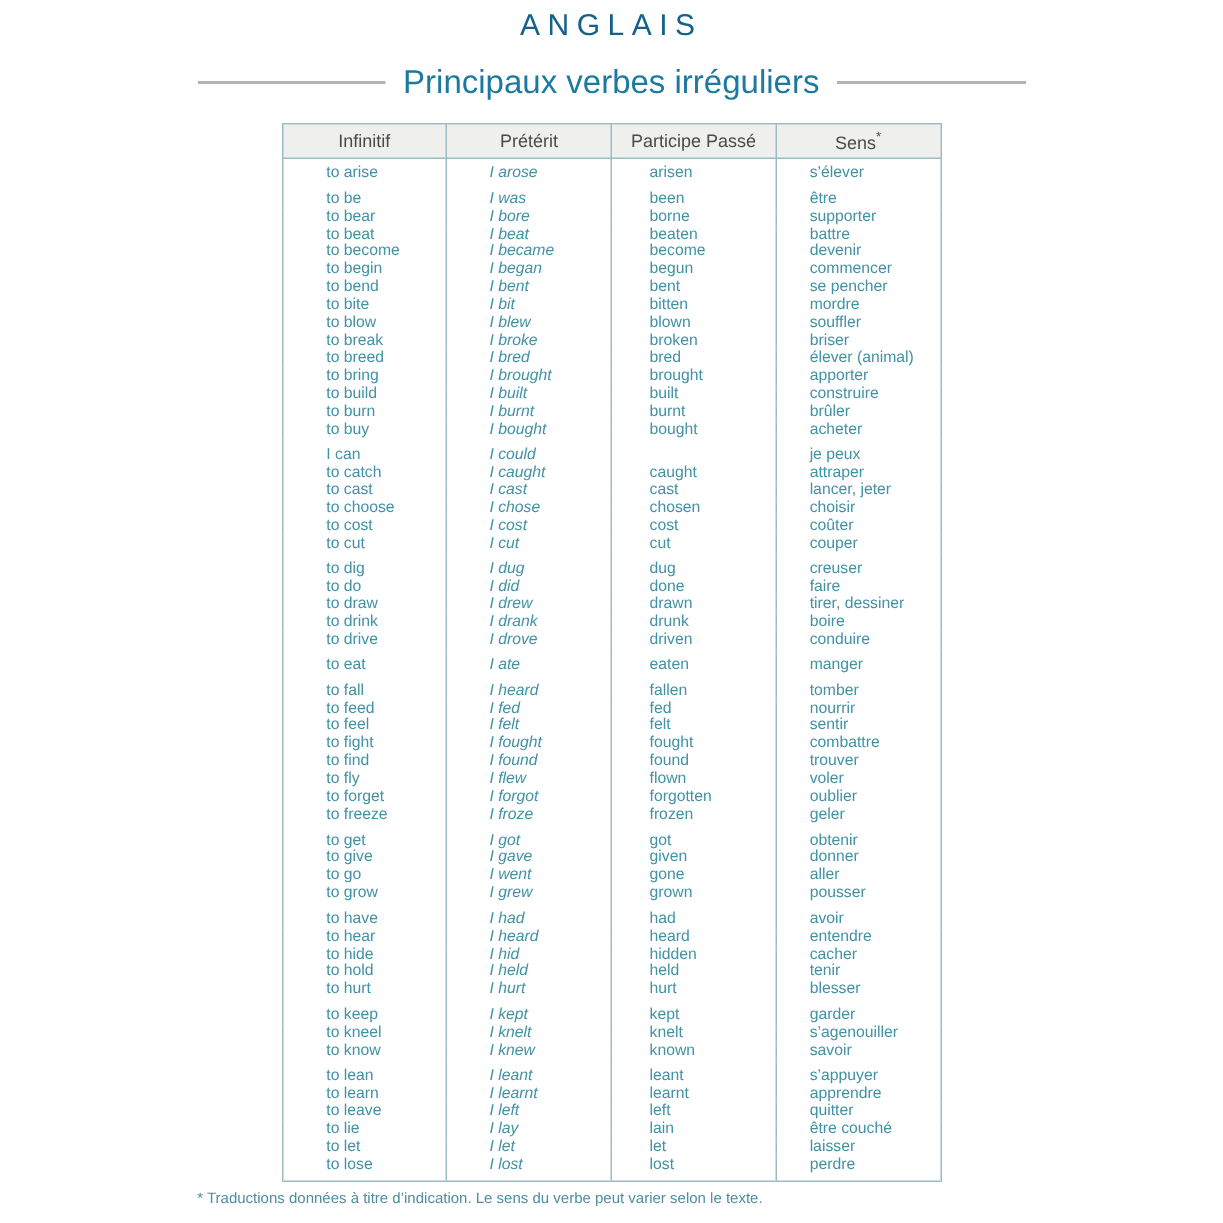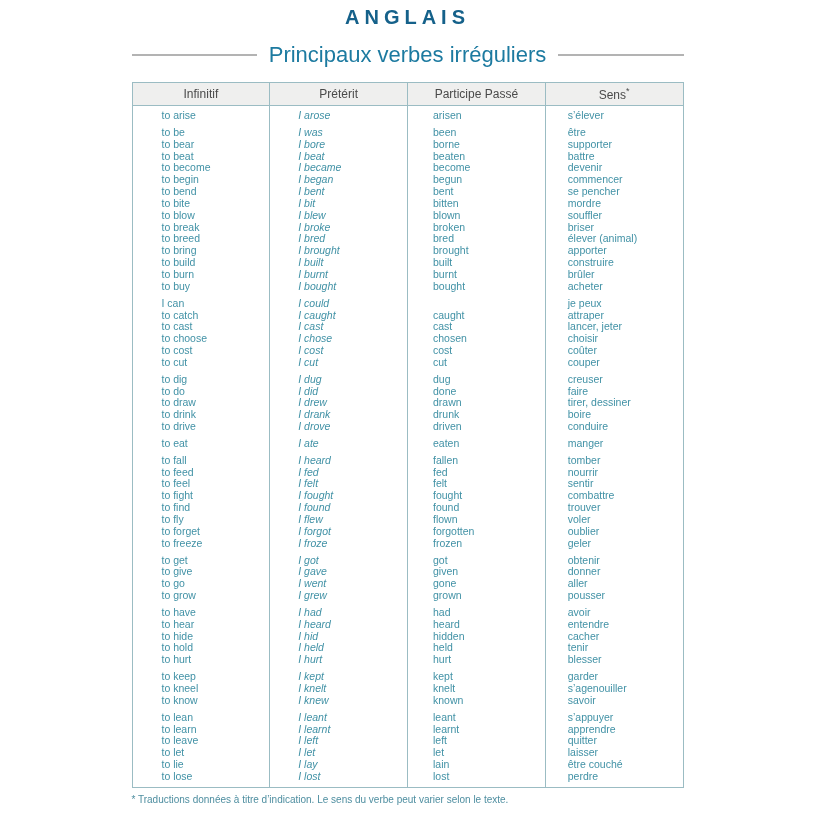--- a/index.html
+++ b/index.html
@@ -7,41 +7,41 @@
     width: 815px; height: 815px;
     background: #ffffff;
     font-family: "Liberation Sans", sans-serif;
     overflow: hidden;
   }
   .page { width: 815px; height: 815px; position: relative; padding-top: 6px; }
 
   .page-title {
     text-align: center;
     font-size: 20px;
-    font-weight: bold;
+    font-weight: normal;
     letter-spacing: 5px;
     color: #15618a;
   }
 
   .subtitle-row {
     width: 552px;
     margin: 13px auto 0 auto;
     display: flex;
     align-items: center;
     gap: 12px;
   }
   .subtitle-rule { flex: 1; height: 2px; background: #b3b3b3; }
   .page-subtitle {
     font-size: 22px;
     color: #1c7aa0;
     white-space: nowrap;
   }
 
   table.verbs {
-    width: 552px;
+    width: 440px;
     margin: 14px auto 0 auto;
     border-collapse: collapse;
     table-layout: fixed;
   }
   table.verbs, table.verbs th, table.verbs td { border: 1.5px solid #9bbcc3; }
   table.verbs td { border-top: none; border-bottom: none; }
   table.verbs th {
     height: 23px;
     background: #efefee;
     color: #4a4a4a;
@@ -409,32 +409,32 @@
           <td class="c2">learnt</td>
           <td class="c3">apprendre</td>
         </tr>
         <tr>
           <td class="c0">to leave</td>
           <td class="c1">I left</td>
           <td class="c2">left</td>
           <td class="c3">quitter</td>
         </tr>
         <tr>
+          <td class="c0">to lie</td>
+          <td class="c1">I lay</td>
+          <td class="c2">lain</td>
+          <td class="c3">être couché</td>
+        </tr>
+        <tr>
           <td class="c0">to let</td>
           <td class="c1">I let</td>
           <td class="c2">let</td>
           <td class="c3">laisser</td>
         </tr>
         <tr>
-          <td class="c0">to lie</td>
-          <td class="c1">I lay</td>
-          <td class="c2">lain</td>
-          <td class="c3">être couché</td>
-        </tr>
-        <tr>
           <td class="c0">to lose</td>
           <td class="c1">I lost</td>
           <td class="c2">lost</td>
           <td class="c3">perdre</td>
         </tr>
       </tbody>
     </table>
 
   <div class="footnote">* Traductions données à titre d’indication. Le sens du verbe peut varier selon le texte.</div>
 

